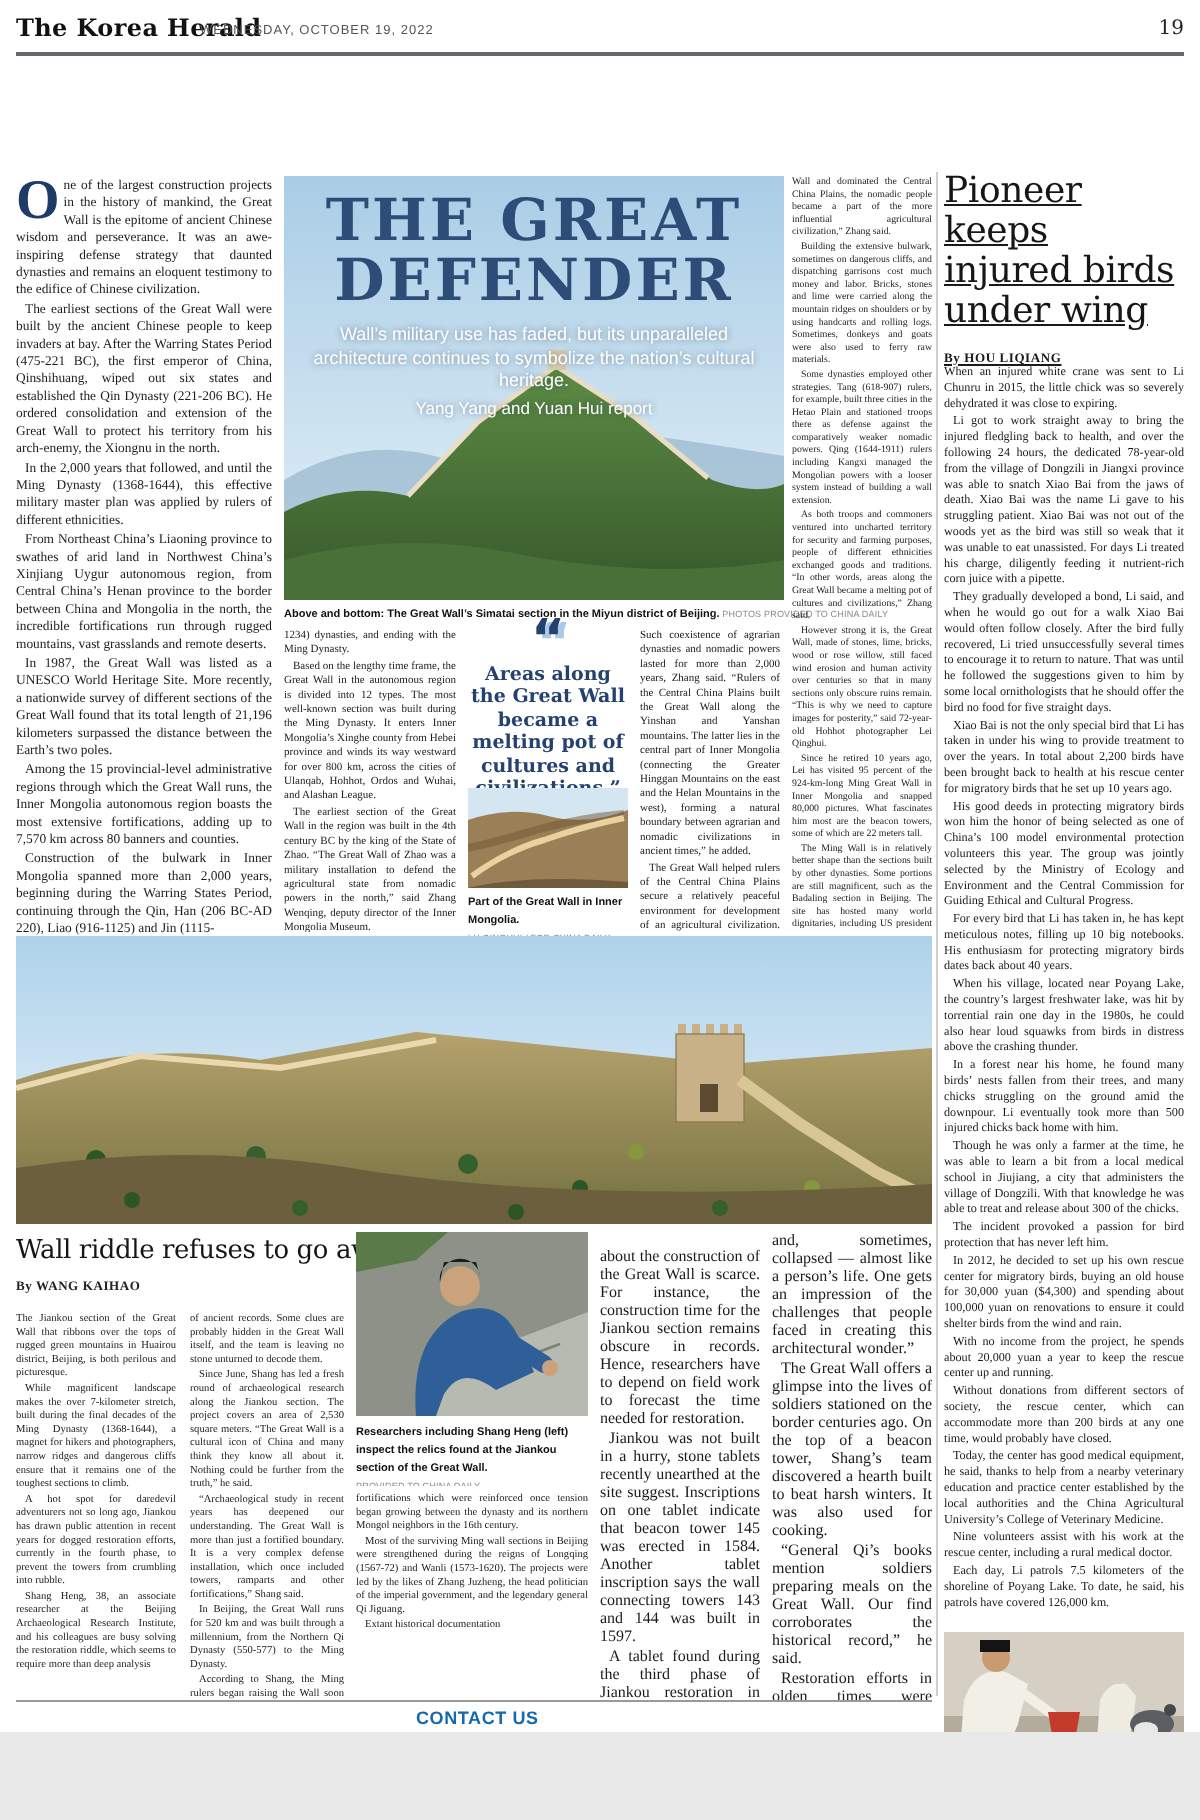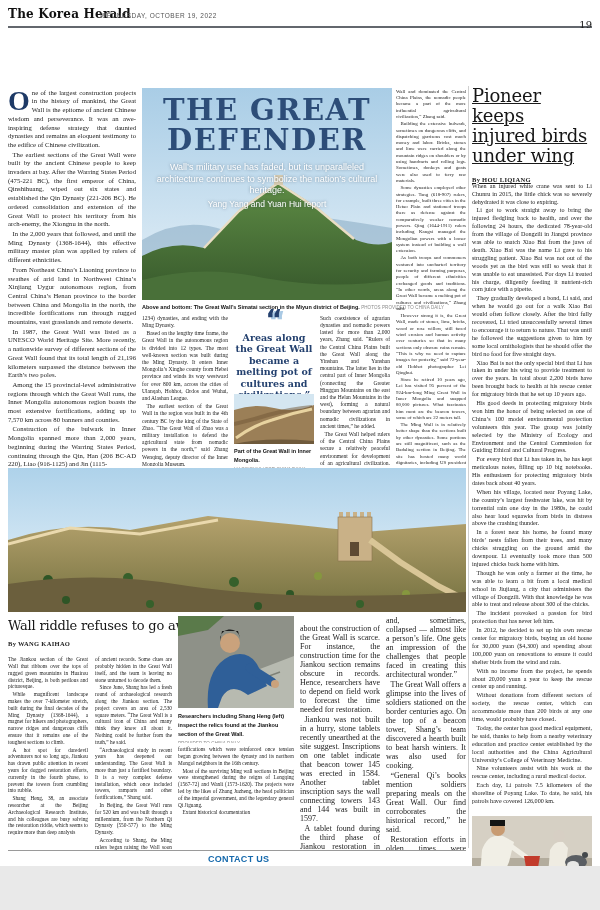--- a/index.html
+++ b/index.html
@@ -6,21 +6,21 @@
   html,body { background:#e9e9e9; }
   .page { position:relative; width:600px; height:866px; background:#ffffff; overflow:hidden;
           font-family:"Liberation Serif", serif; color:#1a1a1a; margin:0 auto; }
 
   
   .masthead { position:absolute; left:8px; right:8px; top:5px; height:23px;
               border-bottom:2px solid #63676d; }
   .paper { position:absolute; left:0; top:2px; font:700 12px "DejaVu Serif", serif; letter-spacing:.2px; color:#111; }
   .mh-date { position:absolute; left:92px; top:7px; font:400 6.5px "Liberation Sans", sans-serif;
              color:#555; letter-spacing:.5px; }
-  .mh-page { position:absolute; right:0; top:14px; font:400 10px "DejaVu Serif", serif; color:#222; }
+  .mh-page { position:absolute; right:0; top:4px; font:400 10px "DejaVu Serif", serif; color:#222; }
 
   
   .banner { position:absolute; left:0; right:0; top:31px; height:54px; }
   .rule-l { position:absolute; left:8px; top:26px; width:252px; height:1px; background:#b3b3b3; }
   .rule-r { position:absolute; left:346px; right:8px; top:38px; height:2px; background:#3b3b3b; }
   .badge { position:absolute; left:267px; top:2px; width:66px; height:47px; background:#1b3566; overflow:hidden; }
   .badge-in { width:132px; height:94px; transform:scale(.5); transform-origin:0 0;
               display:flex; flex-direction:column; align-items:center; padding-top:6px;
               font-family:"Liberation Sans", sans-serif; color:#fff; }
   .badge-kicker { font-size:9px; font-weight:700; letter-spacing:.6px; border-bottom:1px solid rgba(255,255,255,.7);

